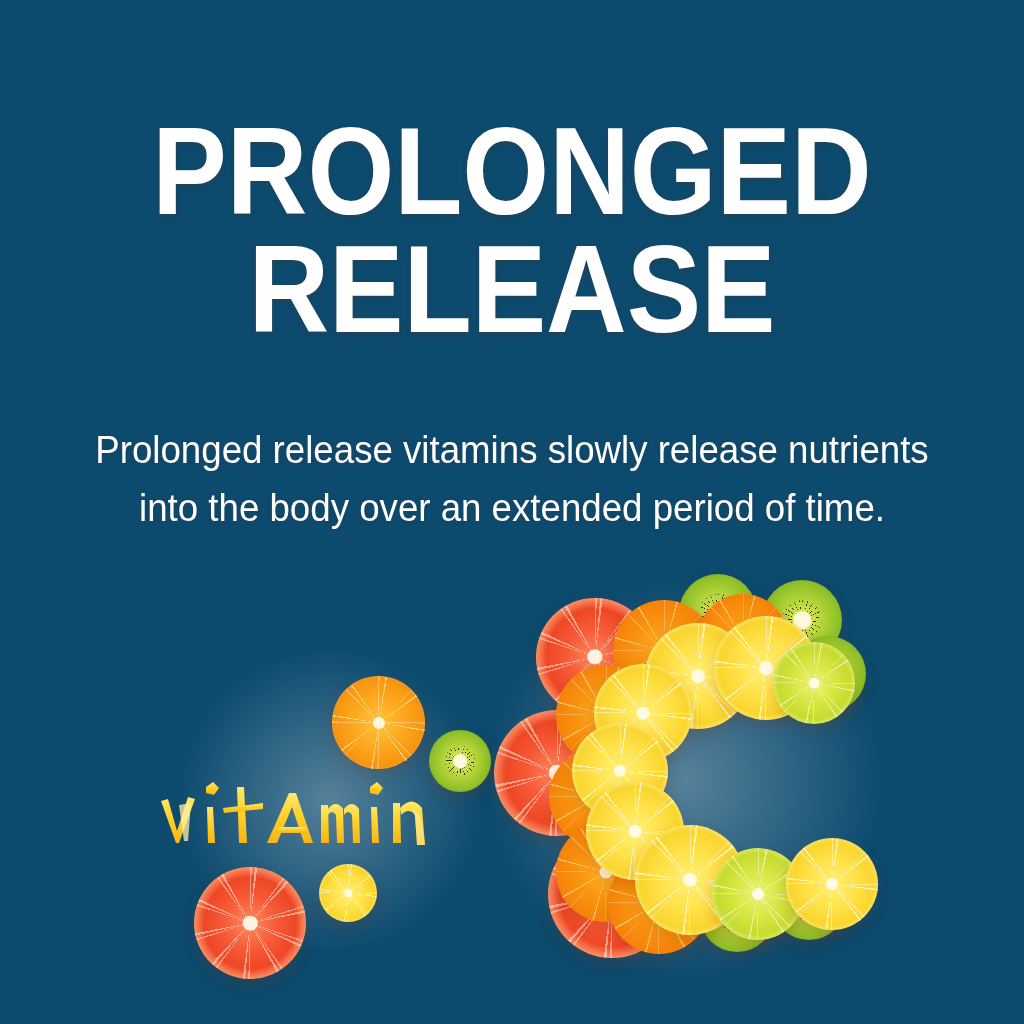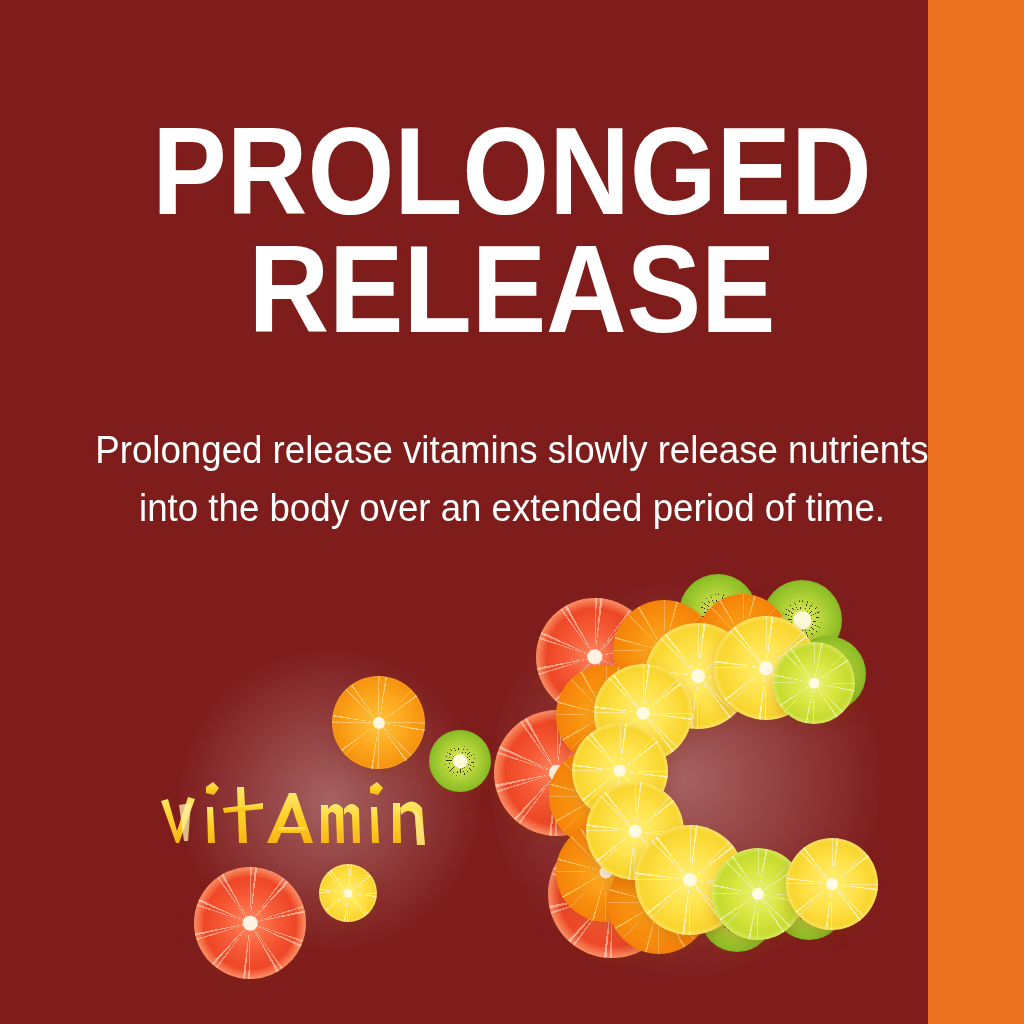--- a/index.html
+++ b/index.html
@@ -12,23 +12,23 @@
     width: 1024px;
     height: 1024px;
     overflow: hidden;
     font-family: "Liberation Sans", sans-serif;
     position: relative;
   }
 
   #poster {
     position: absolute;
     left: 0; top: 0;
-    width: 928px;
+    width: 1024px;
     height: 1024px;
-    background: #7f1d1d;
+    background: #0c4a6e;
     overflow: hidden;
   }
 
   
   .headline {
     position: absolute;
     left: 0;
     top: 112px;
     width: 1024px;
     text-align: center;

